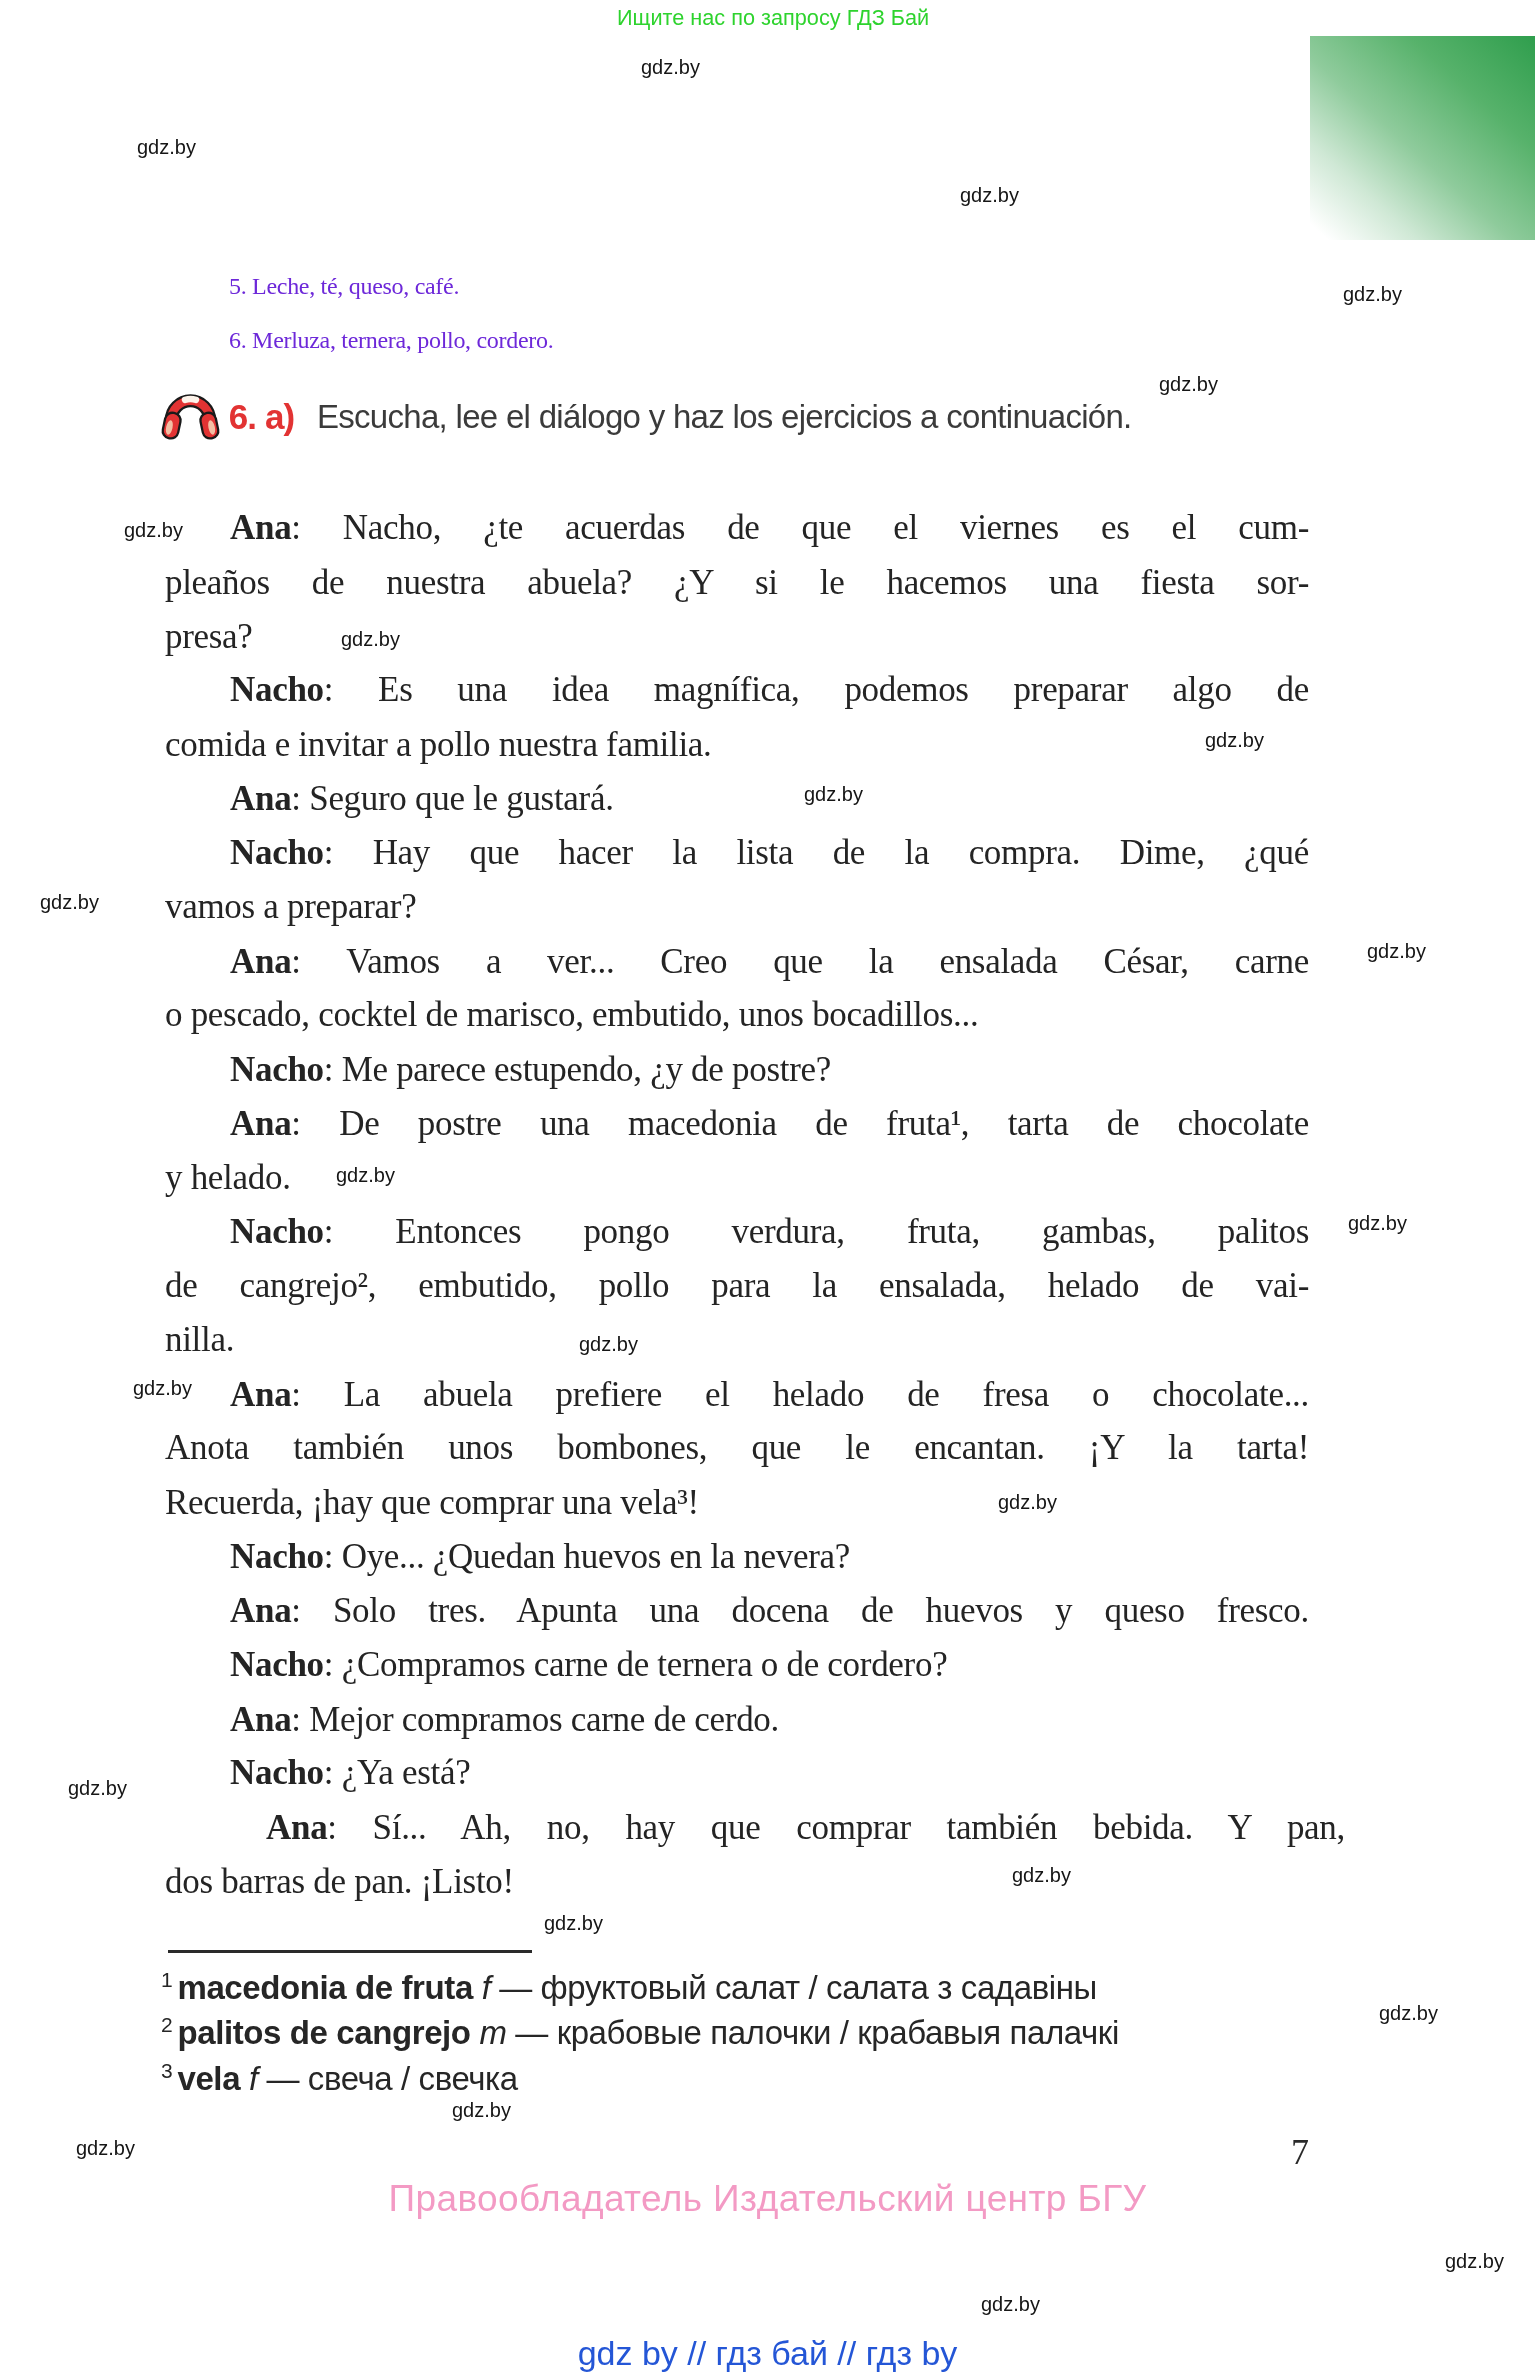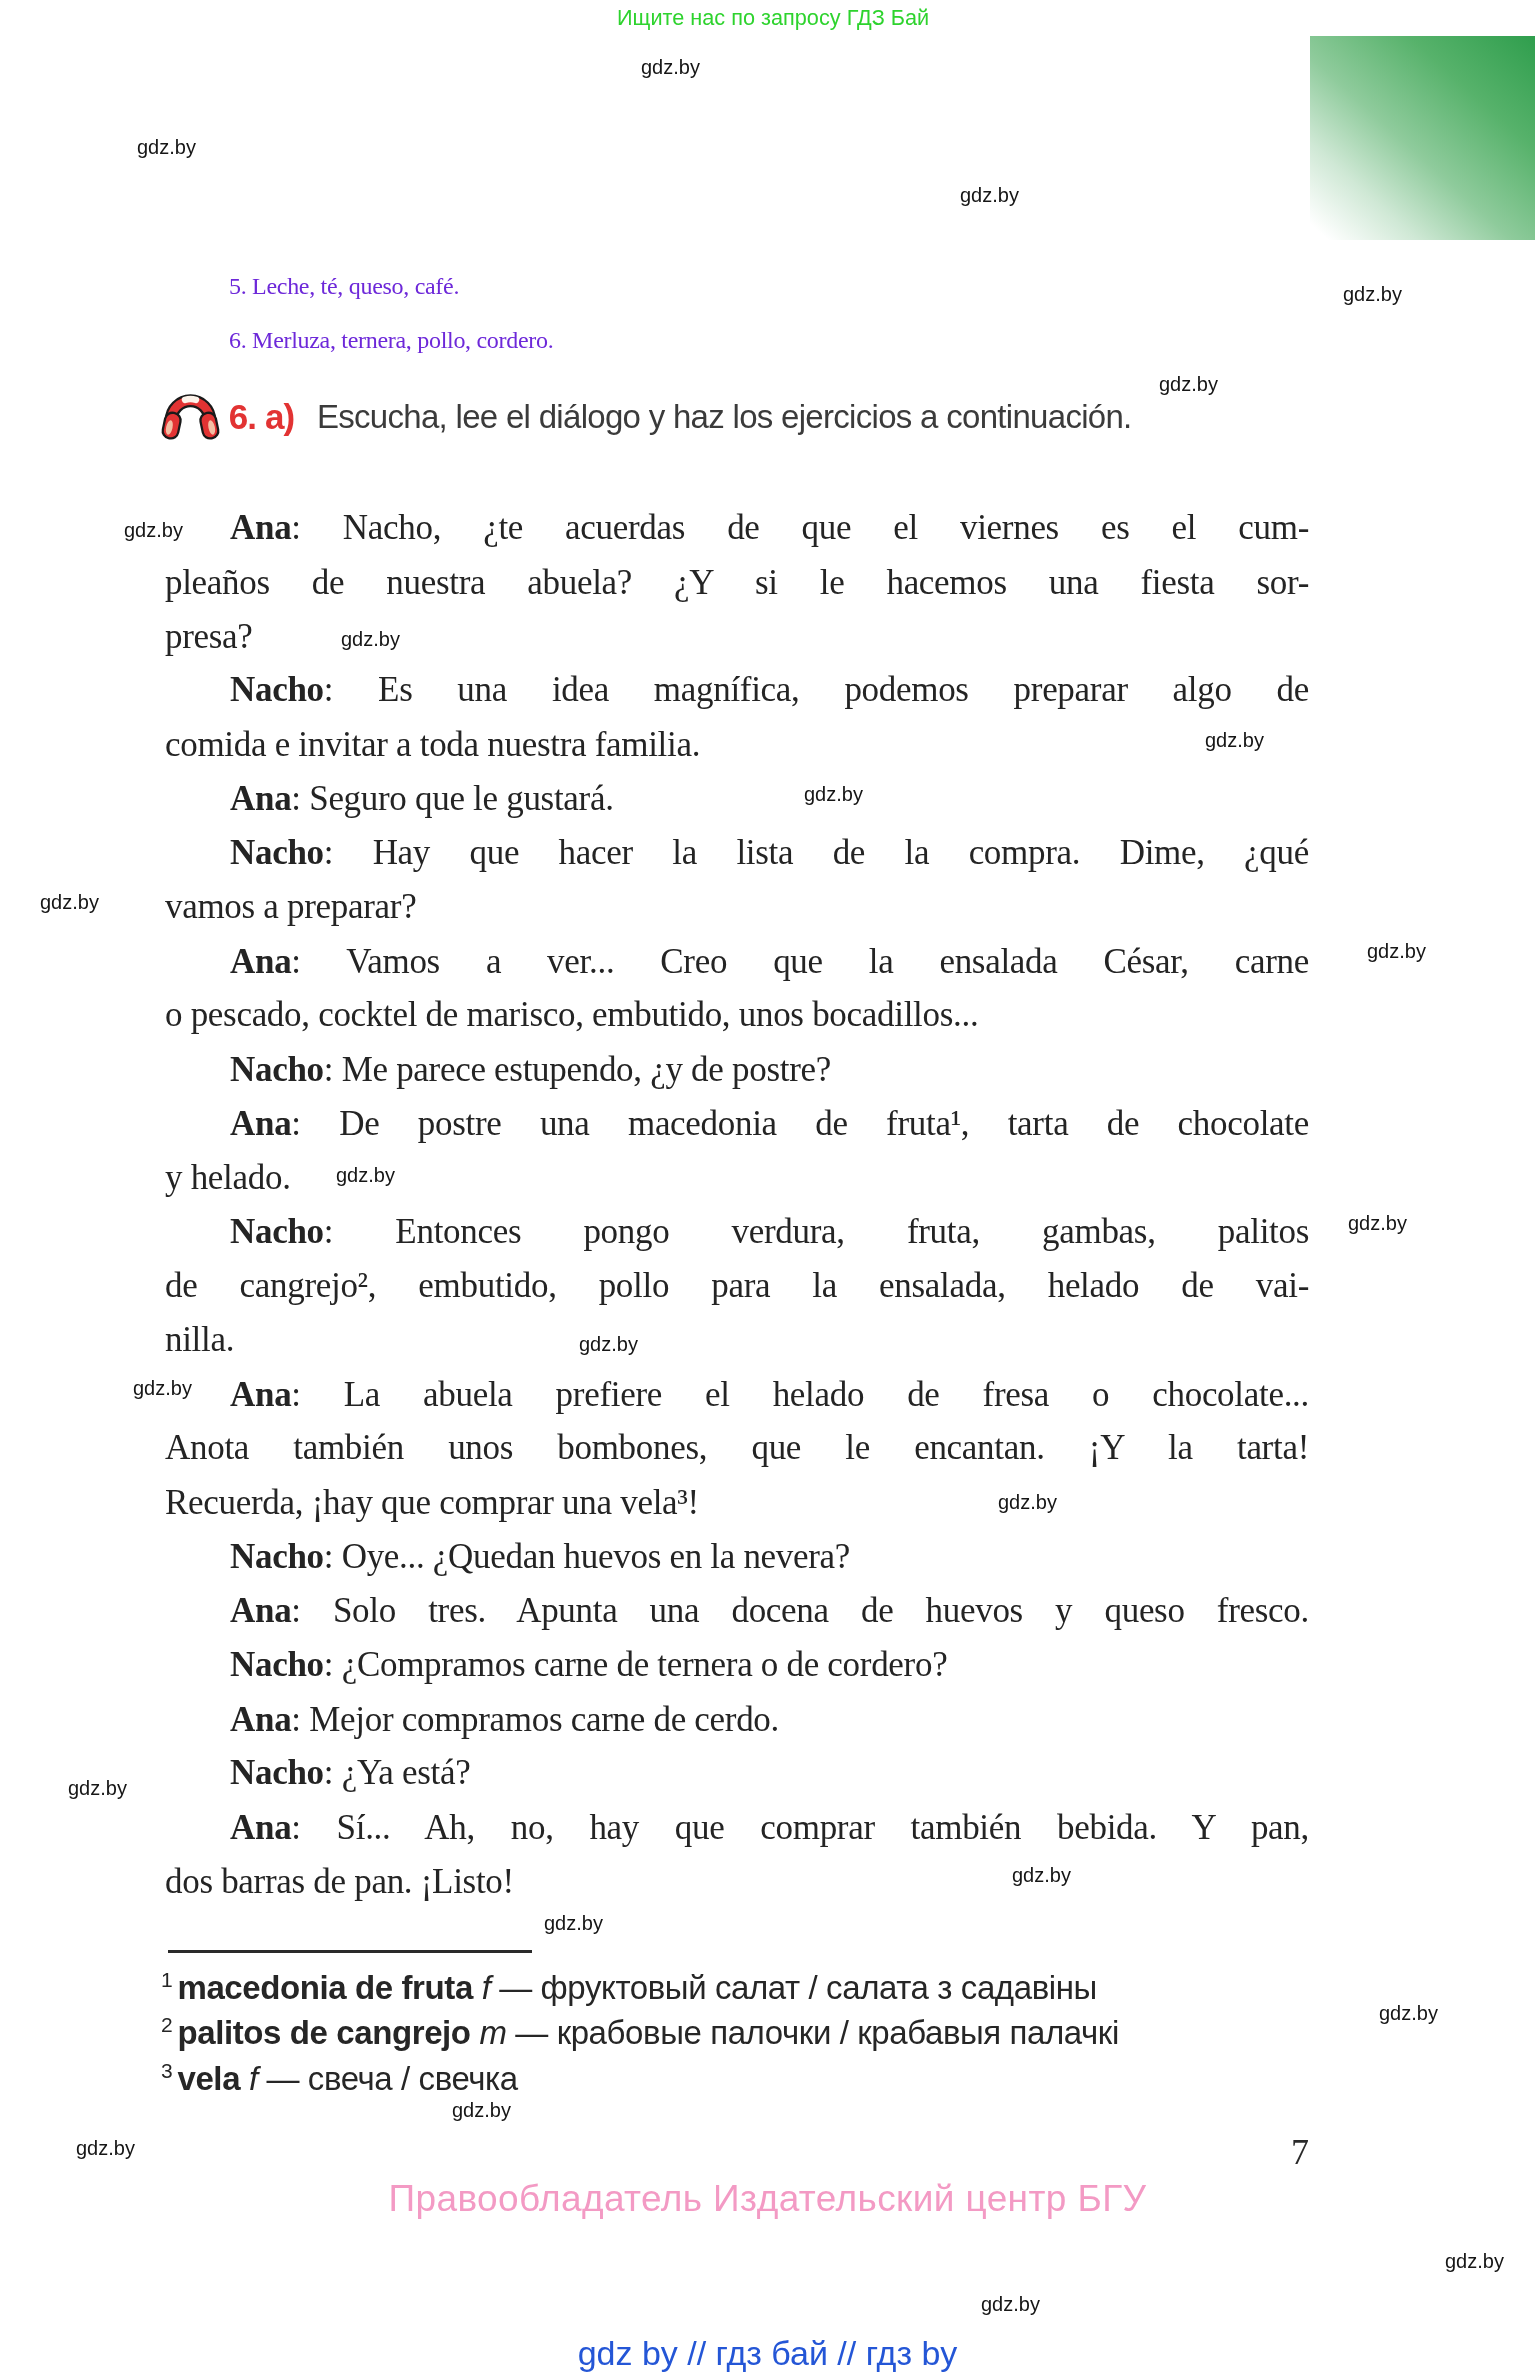--- a/index.html
+++ b/index.html
@@ -143,41 +143,41 @@
   </span>
   <span class="exnum">6. a)</span>
   <span class="extext">Escucha, lee el diálogo  y haz los ejercicios a continuación.</span>
 </div>
 
 <div id="dialogue-layer">
     <div class="dl ind j" style="top: 510px;"><b>Ana</b><span>: Nacho, ¿te acuerdas de que el viernes es el cum-</span></div>
     <div class="dl j" style="top: 565px;"><span>pleaños de nuestra abuela? ¿Y si le hacemos una fiesta sor-</span></div>
     <div class="dl" style="top: 619px;"><span>presa?</span></div>
     <div class="dl ind j" style="top: 672px;"><b>Nacho</b><span>: Es una idea magnífica, podemos preparar algo de</span></div>
-    <div class="dl" style="top: 727px;"><span>comida e invitar a toda nuestra familia.</span></div>
+    <div class="dl" style="top: 727px;"><span>comida e invitar a pollo nuestra familia.</span></div>
     <div class="dl ind" style="top: 781px;"><b>Ana</b><span>: Seguro que le gustará.</span></div>
     <div class="dl ind j" style="top: 835px;"><b>Nacho</b><span>: Hay que hacer la lista de la compra. Dime, ¿qué</span></div>
     <div class="dl" style="top: 889px;"><span>vamos a preparar?</span></div>
     <div class="dl ind j" style="top: 944px;"><b>Ana</b><span>: Vamos a ver... Creo que la ensalada César, carne</span></div>
     <div class="dl" style="top: 997px;"><span>o pescado, cocktel de marisco, embutido, unos bocadillos...</span></div>
     <div class="dl ind" style="top: 1052px;"><b>Nacho</b><span>: Me parece estupendo, ¿y de postre?</span></div>
     <div class="dl ind j" style="top: 1106px;"><b>Ana</b><span>: De postre una macedonia de fruta¹, tarta de chocolate</span></div>
     <div class="dl" style="top: 1160px;"><span>y helado.</span></div>
     <div class="dl ind j" style="top: 1214px;"><b>Nacho</b><span>: Entonces pongo verdura, fruta, gambas, palitos</span></div>
     <div class="dl j" style="top: 1268px;"><span>de cangrejo², embutido, pollo para la ensalada, helado de vai-</span></div>
     <div class="dl" style="top: 1322px;"><span>nilla.</span></div>
     <div class="dl ind j" style="top: 1377px;"><b>Ana</b><span>: La abuela prefiere el helado de fresa o chocolate...</span></div>
     <div class="dl j" style="top: 1430px;"><span>Anota también unos bombones, que le encantan. ¡Y la tarta!</span></div>
     <div class="dl" style="top: 1485px;"><span>Recuerda, ¡hay que comprar una vela³!</span></div>
     <div class="dl ind" style="top: 1539px;"><b>Nacho</b><span>: Oye... ¿Quedan huevos en la nevera?</span></div>
     <div class="dl ind j" style="top: 1593px;"><b>Ana</b><span>: Solo tres. Apunta una docena de huevos y queso fresco.</span></div>
     <div class="dl ind" style="top: 1647px;"><b>Nacho</b><span>: ¿Compramos carne de ternera o de cordero?</span></div>
     <div class="dl ind" style="top: 1702px;"><b>Ana</b><span>: Mejor compramos carne de cerdo.</span></div>
     <div class="dl ind" style="top: 1755px;"><b>Nacho</b><span>: ¿Ya está?</span></div>
-    <div class="dl ind j" style="top: 1810px;"><b>Ana</b><span>: Sí... Ah, no, hay que comprar también bebida. Y pan,</span></div>
+    <div class="dl ind j" style="top: 1810px; margin-left: 36px;"><b>Ana</b><span>: Sí... Ah, no, hay que comprar también bebida. Y pan,</span></div>
     <div class="dl" style="top: 1864px;"><span>dos barras de pan. ¡Listo!</span></div>
   </div>
 
 <div class="fnrule"></div>
 <div class="fn" style="top:1969px">
   <sup>1</sup><b>macedonia de fruta</b> <i>f</i><span> — </span><span>фруктовый салат / салата з садавіны</span>
 </div>
 <div class="fn" style="top:2014px">
   <sup>2</sup><b>palitos de cangrejo</b> <i>m</i><span> — </span><span>крабовые палочки / крабавыя палачкі</span>
 </div>

